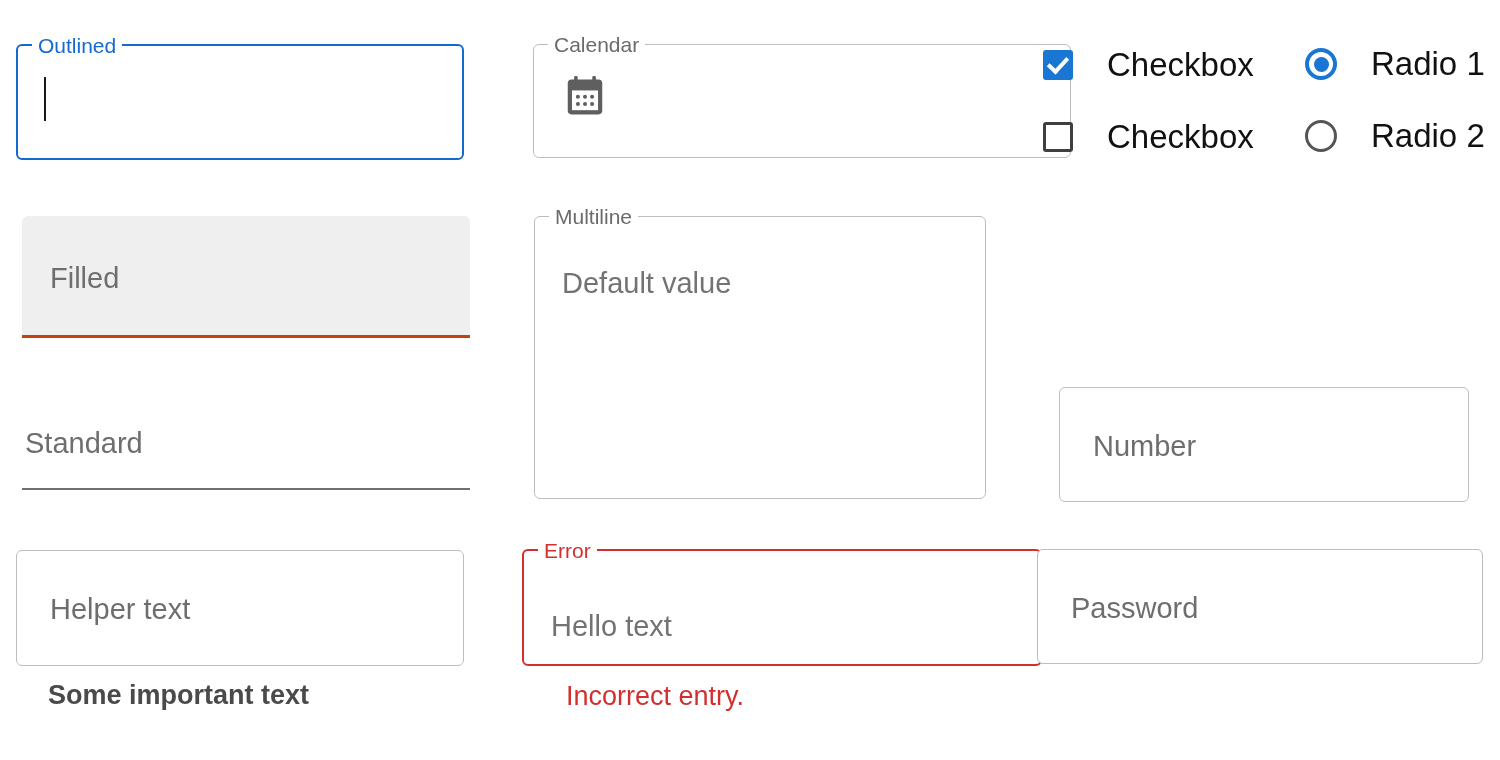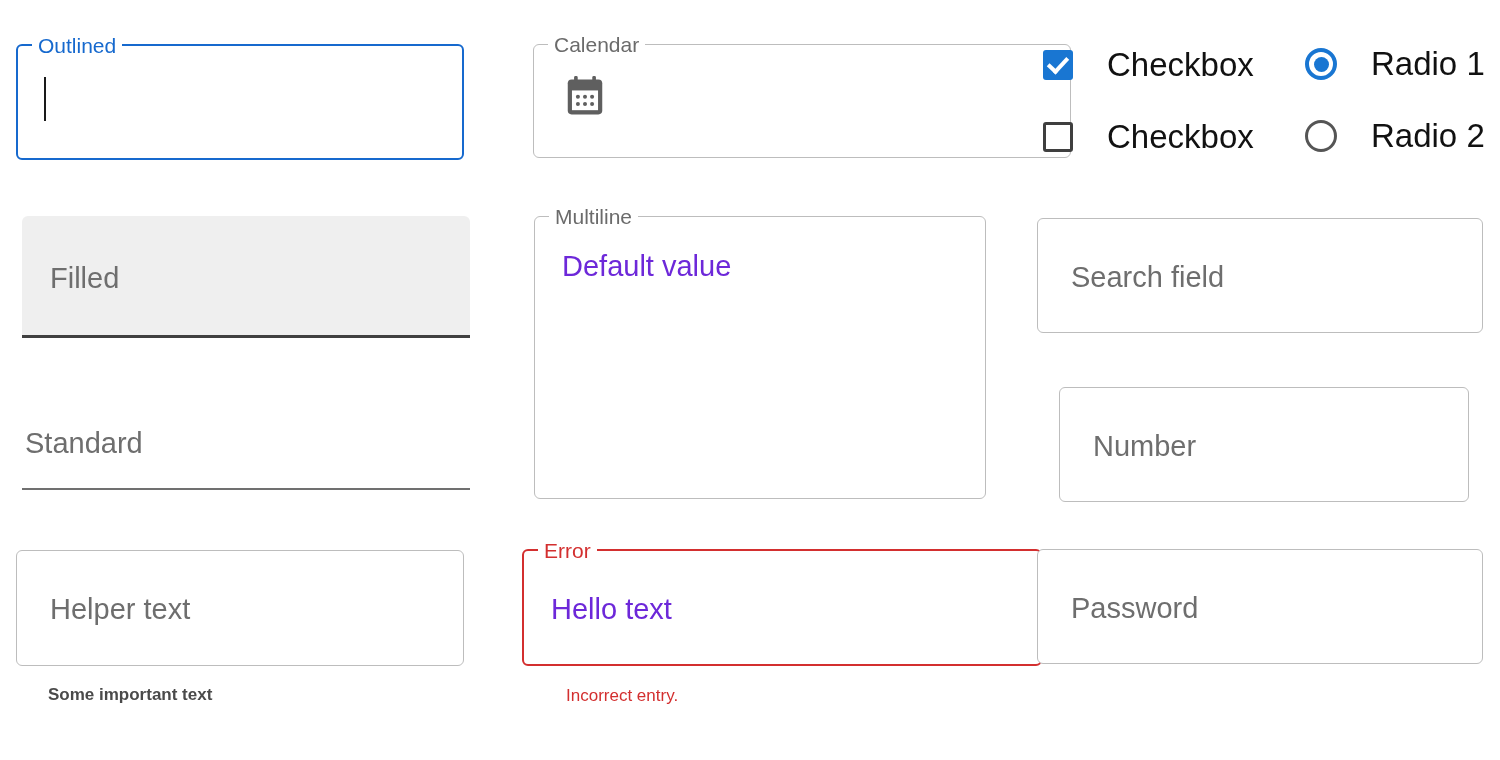--- a/index.html
+++ b/index.html
@@ -62,53 +62,54 @@
     position: absolute;
     font-size: 29px;
     line-height: 34px;
     color: #6e6e6e;
     white-space: nowrap;
   }
   .value-text {
     position: absolute;
     font-size: 29px;
     line-height: 34px;
-    color: #6d28d9;
-    white-space: nowrap;
+    color: #737373;
+    white-space: nowrap;
+    margin-top: 17px;
   }
 
   
   .caret {
     position: absolute;
     width: 2px;
     background: #1a1a1a;
   }
 
   
   .filled-box {
     position: absolute;
     box-sizing: border-box;
     background: #efefef;
     border-radius: 6px 6px 0 0;
-    border-bottom: 3px solid #404040;
+    border-bottom: 3px solid #c2410c;
     text-decoration: underline;
   }
 
   
   .standard-box {
     position: absolute;
     box-sizing: border-box;
     border-bottom: 2px solid #707070;
     background: transparent;
   }
 
   
   .helper {
     position: absolute;
-    font-size: 17px;
+    font-size: 27px;
     line-height: 26px;
     color: #4a4a4a;
     font-weight: 600;
     white-space: nowrap;
   }
   .helper.error-text {
     color: #d32f2f;
     font-weight: 400;
   }
 
@@ -231,23 +232,20 @@
       <span class="dot"></span>
     </span>
     <span class="ctl-label">Radio 1</span>
   </div>
 
   <div class="ctl-row" style="left:1305px; top:117px;">
     <span class="rb unselected"></span>
     <span class="ctl-label">Radio 2</span>
   </div>
 
-  <div class="plainbox" style="left:1037px; top:218px; width:446px; height:115px;">
-    <span class="placeholder" style="left:33px; top:41px;">Search field</span>
-  </div>
 
   <div class="plainbox" style="left:1059px; top:387px; width:410px; height:115px;">
     <span class="placeholder" style="left:33px; top:41px;">Number</span>
   </div>
 
   <div class="plainbox" style="left:1037px; top:549px; width:446px; height:115px;padding-left:32px;">
     <span class="placeholder" style="left:33px; top:41px;">Password</span>
   </div>
 
 </div>

